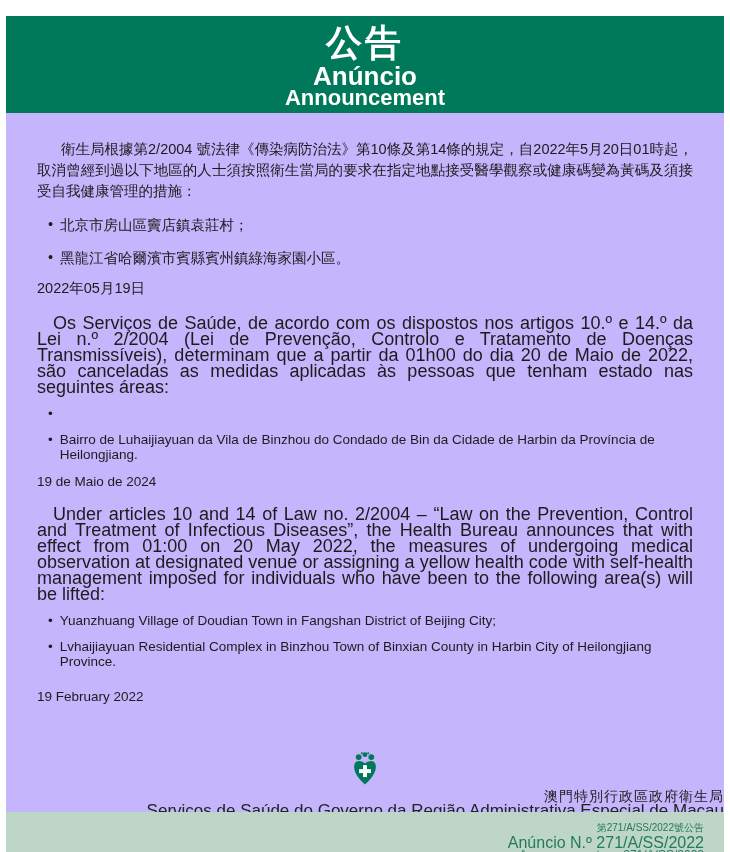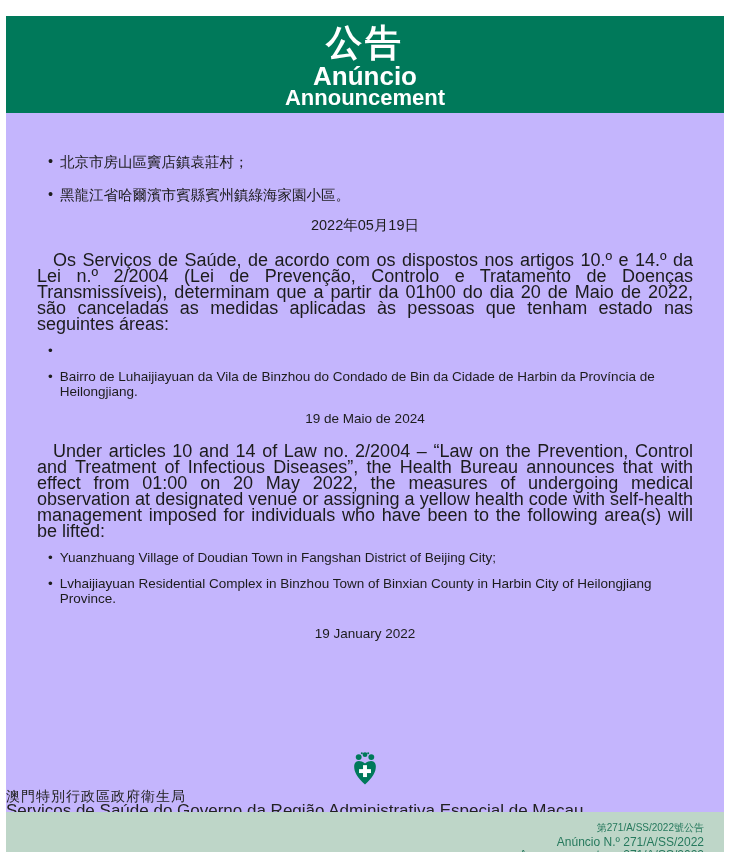--- a/index.html
+++ b/index.html
@@ -27,66 +27,67 @@
   .title-en { font-size: 22px; font-weight: bold; line-height: 22px; }
   
   .content { padding: 26px 31px 0 31px; }
   .para { text-align: justify; }
   .sec-zh .para { font-size: 14.5px; line-height: 21px; text-indent: 24px; }
   .latin .para { font-size: 18px; line-height: 16px; text-indent: 16px; }
   .bullet { display: flex; padding-left: 11px; }
   .bullet .dot { margin-right: 7px; }
   .sec-zh .bullet { font-size: 14.5px; margin-top: 14px; }
   .latin .bullet { font-size: 13.5px; margin-top: 11px; }
-  .date-line { margin-top: 11px; text-align: center; }
+  .date-line { margin-top: 11px; }
   .sec-zh .date-line { font-size: 14.5px; }
   .latin .date-line { font-size: 13.5px; margin-top: 12px; }
   .sec-en .date-line { margin-top: 20px; }
   .sec-pt, .sec-en { margin-top: 17px; }
   
   .logo-block {
     position: absolute;
     top: 735px;
     left: 0;
     width: 100%;
-    text-align: left;
+    text-align: right;
   }
   .logo-block svg { display: block; margin: 0 auto 1px auto; }
   .org-zh { font-size: 14px; line-height: 16px; color: #222; letter-spacing: 1px; }
   .org-pt { font-size: 17px; line-height: 13px; color: #222; }
   
   .band {
     position: absolute;
     top: 796px;
     left: 0;
     width: 100%;
     height: 50px;
     background: #bed6c8;
     color: #26795d;
     text-align: right;
     padding: 7px 20px 0 0;
   }
   .band-zh { font-size: 10px; line-height: 17px; }
-  .band-pt { font-size: 12px; line-height: 13px; }
+  .band-pt { font-size: 16px; line-height: 13px; }
   .band-en { font-size: 12px; line-height: 13px; }
 </style>
 </head>
 <body>
 
 <div class="page">
 
   <header class="banner">
     <div class="title-zh">公告</div>
     <div class="title-pt">Anúncio</div>
     <div class="title-en">Announcement</div>
   </header>
 
   <main class="content">
 
     <section class="sec-zh">
+      <p class="para">衛生局根據第2/2004 號法律《傳染病防治法》第10條及第14條的規定，自2022年5月20日01時起，取消曾經到過以下地區的人士須按照衛生當局的要求在指定地點接受醫學觀察或健康碼變為黃碼及須接受自我健康管理的措施：</p>
       <div class="bullet">
         <span class="dot">•</span>
         <span>北京市房山區竇店鎮袁莊村；</span>
       </div>
       <div class="bullet">
         <span class="dot">•</span>
         <span>黑龍江省哈爾濱市賓縣賓州鎮綠海家園小區。</span>
       </div>
       <div class="date-line">2022年05月19日</div>
     </section>
@@ -106,21 +107,21 @@
     <section class="sec-en latin">
       <p class="para">Under articles 10 and 14 of Law no. 2/2004 – “Law on the Prevention, Control and Treatment of Infectious Diseases”, the Health Bureau announces that with effect from 01:00 on 20 May 2022, the measures of undergoing medical observation at designated venue or assigning a yellow health code with self-health management imposed for individuals who have been to the following area(s) will be lifted:</p>
       <div class="bullet">
         <span class="dot">•</span>
         <span>Yuanzhuang Village of Doudian Town in Fangshan District of Beijing City;</span>
       </div>
       <div class="bullet">
         <span class="dot">•</span>
         <span>Lvhaijiayuan Residential Complex in Binzhou Town of Binxian County in Harbin City of Heilongjiang Province.</span>
       </div>
-      <div class="date-line">19 January 2022</div>
+      <div class="date-line">19 February 2022</div>
     </section>
 
   </main>
 
   <div class="logo-block">
     <span>
       <svg width="28" height="36" viewBox="0 0 40 50" aria-hidden="true">
         <g fill="#00795a">
           <circle cx="11" cy="8" r="4.2"></circle>
           <circle cx="29" cy="8" r="4.2"></circle>

